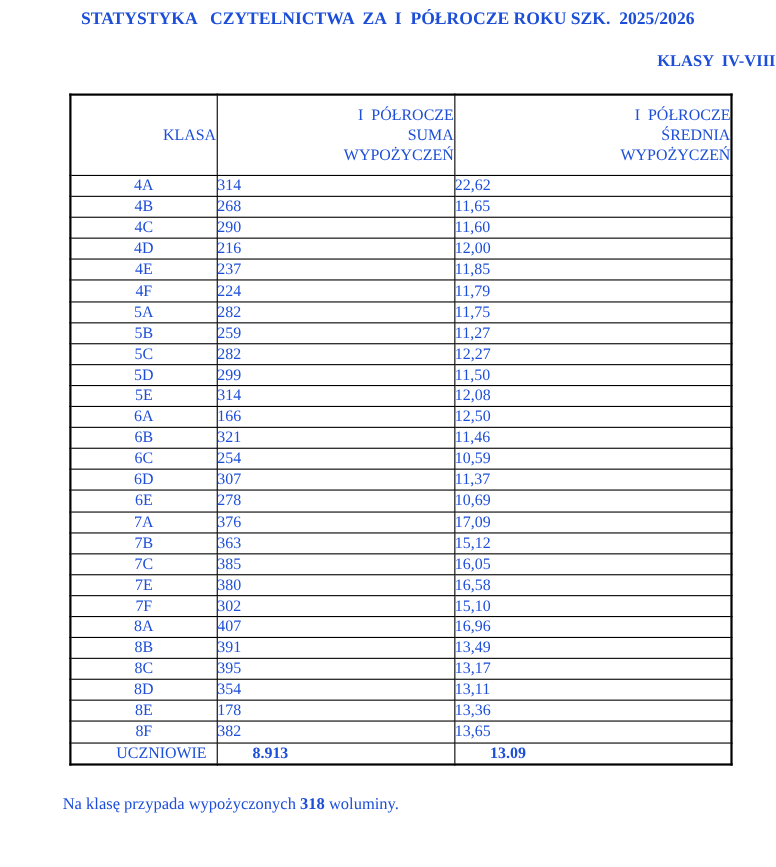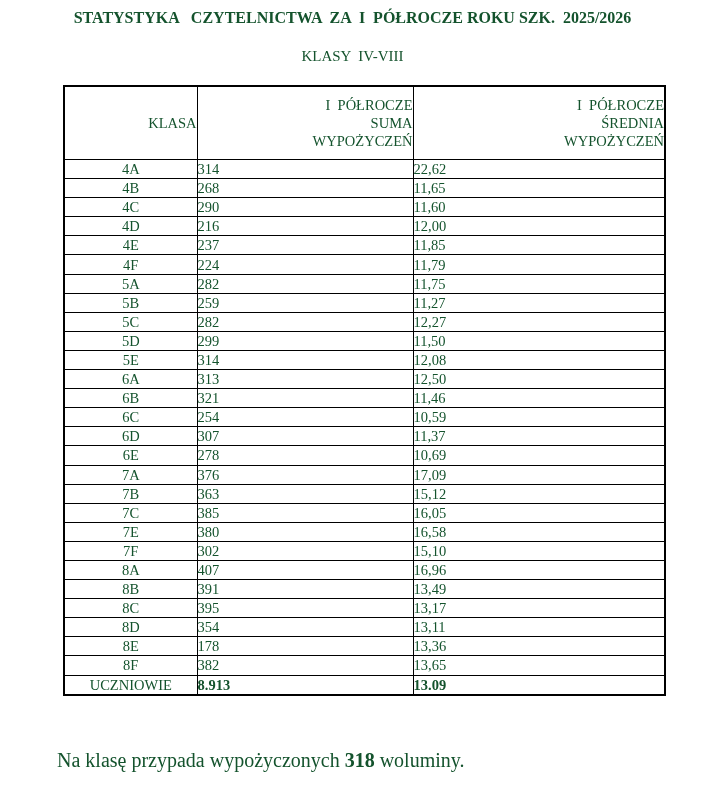--- a/index.html
+++ b/index.html
@@ -2,40 +2,40 @@
 <html><head>
 <meta charset="utf-8">
 <style>
   html, body { margin: 0; padding: 0; background: #ffffff; }
   .page {
     position: relative;
     width: 705px;
     height: 788px;
     background: #ffffff;
     font-family: "Liberation Serif", "DejaVu Serif", serif;
-    color: #14532d;
+    color: #1d4ed8;
     overflow: hidden;
   }
   .title {
     position: absolute;
     top: 9px;
     left: 0;
     width: 705px;
     text-align: center;
     font-weight: bold;
     font-size: 16px;
     white-space: pre;
   }
   .subtitle {
     position: absolute;
     top: 48px;
     left: 0;
     width: 705px;
-    text-align: center;
-    font-weight: normal;
+    text-align: right;
+    font-weight: bold;
     font-size: 15px;
     white-space: pre;
   }
   table.stats {
     position: absolute;
     top: 85px;
     left: 63px;
     width: 601px;
     border-collapse: collapse;
     table-layout: fixed;
@@ -54,27 +54,27 @@
     height: 72px;
     line-height: 18px;
   }
   table.stats td {
     height: 18.1px;
     line-height: 18px;
     vertical-align: middle;
   }
   td.klasa { text-align: center; padding-left: 6px; }
   td.num { text-align: left; }
-  tr.totals td { font-weight: normal; }
+  tr.totals td { font-weight: normal; padding-left: 32px; }
   tr.totals td.num { font-weight: bold; }
   .footer {
     position: absolute;
-    top: 749px;
+    top: 723px;
     left: 57px;
-    font-size: 20px;
+    font-size: 15px;
     white-space: pre;
   }
   .footer .bold { font-weight: bold; }
 </style>
 </head>
 <body>
 
 <div class="page">
 
   <div class="title">STATYSTYKA   CZYTELNICTWA  ZA  I  PÓŁROCZE ROKU SZK.  2025/2026</div>
@@ -160,21 +160,21 @@
   </tr>
 
   <tr>
     <td class="klasa">5E</td>
     <td class="num suma">314</td>
     <td class="num srednia">12,08</td>
   </tr>
 
   <tr>
     <td class="klasa">6A</td>
-    <td class="num suma">313</td>
+    <td class="num suma">166</td>
     <td class="num srednia">12,50</td>
   </tr>
 
   <tr>
     <td class="klasa">6B</td>
     <td class="num suma">321</td>
     <td class="num srednia">11,46</td>
   </tr>
 
   <tr>

